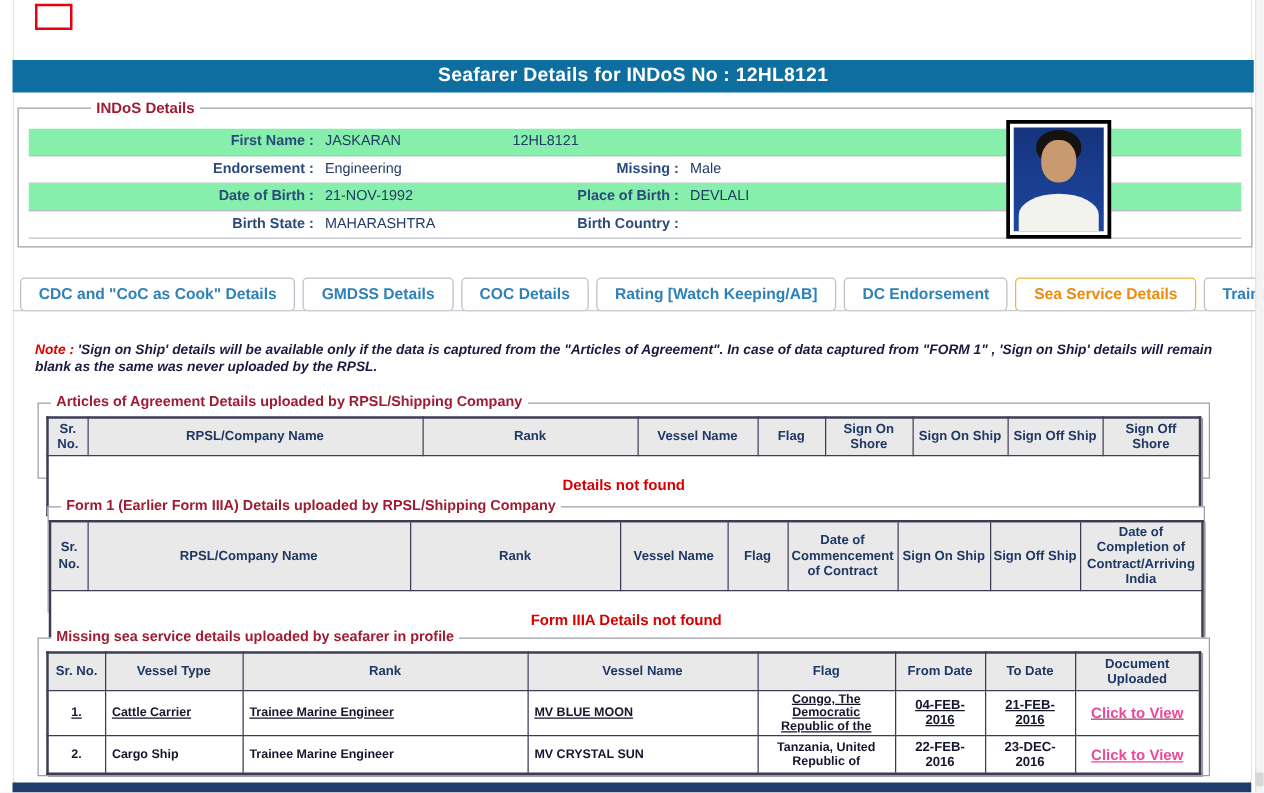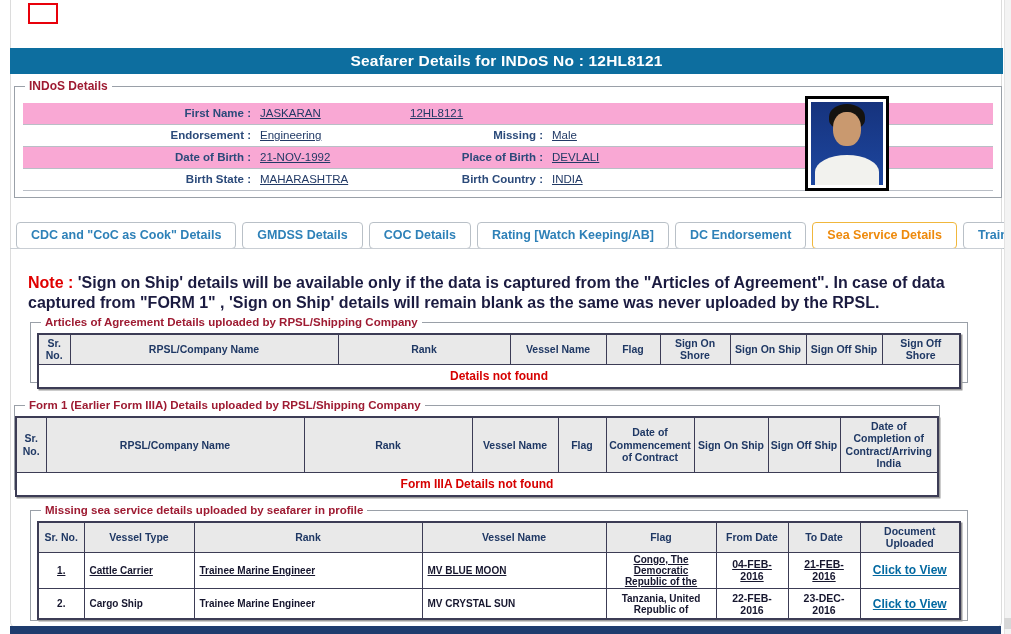--- a/index.html
+++ b/index.html
@@ -12,66 +12,66 @@
   .red-marker { position:absolute; left:28px; top:3px; width:30px; height:21px;
     border:2px solid #e8000a; background:#fff; }
 
   .header-bar { position:absolute; left:10px; top:48px; width:993px; height:26px;
     background:#0d6e9f; color:#fff; font-weight:bold; font-size:15.5px;
     text-align:center; line-height:26px; letter-spacing:.2px; }
 
   fieldset { border:1px solid #9aa0a8; background:#fff; position:absolute; }
   legend { margin-left:10px; padding:0 4px; color:#9e1b32; font-weight:bold; font-size:12px; }
 
-  .indos-fs { left:14px; top:79px; width:988px; height:119px; }
+  .indos-fs { left:14px; top:79px; width:988px; height:119px;padding-left:48px; }
   .indos-rows { position:absolute; left:8px; right:8px; top:10px; }
   .indos-row { display:flex; height:22px; line-height:21px; border-bottom:1px solid #b9bec6; font-size:11.5px; }
-  .indos-row.stripe { background:#f9a8d4; }
+  .indos-row.stripe { background:#86efac; }
   .fl { font-weight:bold; color:#2b4a7a; text-align:right; }
-  .fv { color:#223a66; padding-left:9px;text-decoration:underline; }
+  .fv { color:#223a66; padding-left:9px; }
   .l1 { width:228px; } .v1 { width:150px; } .l2 { width:142px; } .v2 { flex:1; }
 
   .photo { position:absolute; left:805px; top:96px; width:84px; height:95px;
     border:3px solid #000; background:#fff; padding:3px; }
   .photo-inner { position:relative; width:100%; height:100%; background:linear-gradient(#16337d,#1d47a0); overflow:hidden; }
   .hair { position:absolute; left:18px; top:2px; width:36px; height:26px; background:#151310; border-radius:50% 50% 40% 40%; }
   .face { position:absolute; left:22px; top:10px; width:28px; height:34px; background:#c9996f; border-radius:46%; }
   .shirt { position:absolute; left:4px; bottom:-4px; width:64px; height:34px; background:#f2f2ee; border-radius:50% 50% 0 0; }
 
   .tabs { position:absolute; left:16px; top:222px; display:flex; gap:6px; }
   .tab { height:27px; padding:5px 14px; background:#fff; border:1px solid #b9c0c7; border-radius:4px;
     font-weight:bold; font-size:12.5px; color:#2e81b8; white-space:nowrap; cursor:pointer; }
   .tab.active { border:1px solid #f0b73c; color:#ee8a0c; }
   .tabs-divider { position:absolute; left:10px; top:248px; width:993px; height:1px; background:#c9ced4; }
 
-  .note { position:absolute; left:28px; top:273px; width:962px; font-size:16px;
-    font-weight:bold; color:#1b1b40; line-height:1.28; }
+  .note { position:absolute; left:28px; top:273px; width:962px; font-size:11px;
+    font-weight:bold; color:#1b1b40; line-height:1.28;font-style:italic; }
   .note .red { color:#e00000; }
 
   .fs1 { left:30px; top:316px; width:938px; height:67px; }
-  .fs2 { left:14px; top:399px; width:796px; height:91px; }
+  .fs2 { left:38px; top:399px; width:796px; height:91px; }
   .fs3 { left:30px; top:504px; width:938px; height:117px; }
   fieldset legend.small { font-size:11.5px; }
 
   table { width:922px; margin:5px auto 0; border-collapse:collapse; table-layout:fixed;
     border:2px solid #3c3c55; box-shadow:1.5px 1.5px 0 #9a9a9a; background:#fff; }
   th, td { border:1px solid #3c3c55; overflow:hidden; }
   th { background:#e9e9e9; color:#1f3864; font-weight:bold; font-size:10.5px;
     line-height:1.18; padding:2px 2px; text-align:center; }
   td.empty-msg { color:#d60000; font-weight:bold; font-size:12px; text-align:center;
-    height:17px; padding:4px; }
+    height:17px; padding:16px; }
   .t1 th { height:29px; }
   .t2 th { height:48px; }
   .t3 th { height:27px; }
   .t3 td { font-size:10px; font-weight:bold; color:#16162e; padding:1px 5px; }
   .t3 td.c { text-align:center; }
   .t3 td.date { font-size:10.5px; text-align:center; }
   .t3 tr.r1 td { height:34px;text-decoration:underline; }
   .t3 tr.r2 td { height:31px; }
-  .link { color:#0369a1; text-decoration:underline; font-size:12px; font-weight:600; cursor:pointer; }
+  .link { color:#ec4899; text-decoration:underline; font-size:12px; font-weight:600; cursor:pointer; }
 
   .footer-bar { position:absolute; left:10px; top:626px; width:991px; height:8px; background:#1e3c6e; }
 
   .scroll-strip { position:absolute; right:0; top:0; width:7px; height:634px;
     background:#f3f3f3; border-left:1px solid #e3e3e3; }
   .scroll-bit { position:absolute; right:0; top:618px; width:7px; height:11px; background:#d7d7d7; }
 </style>
 </head>
 <body>
 
@@ -99,21 +99,20 @@
       <div class="indos-row stripe">
         <div class="fl l1">Date of Birth :</div>
         <div class="fv v1">21-NOV-1992</div>
         <div class="fl l2">Place of Birth :</div>
         <div class="fv v2">DEVLALI</div>
       </div>
       <div class="indos-row">
         <div class="fl l1">Birth State :</div>
         <div class="fv v1">MAHARASHTRA</div>
         <div class="fl l2">Birth Country :</div>
-        <div class="fv v2">INDIA</div>
       </div>
     </div>
   </fieldset>
 
   <div class="photo">
     <div class="photo-inner">
       <div class="hair"></div>
       <div class="face"></div>
       <div class="shirt"></div>
     </div>

